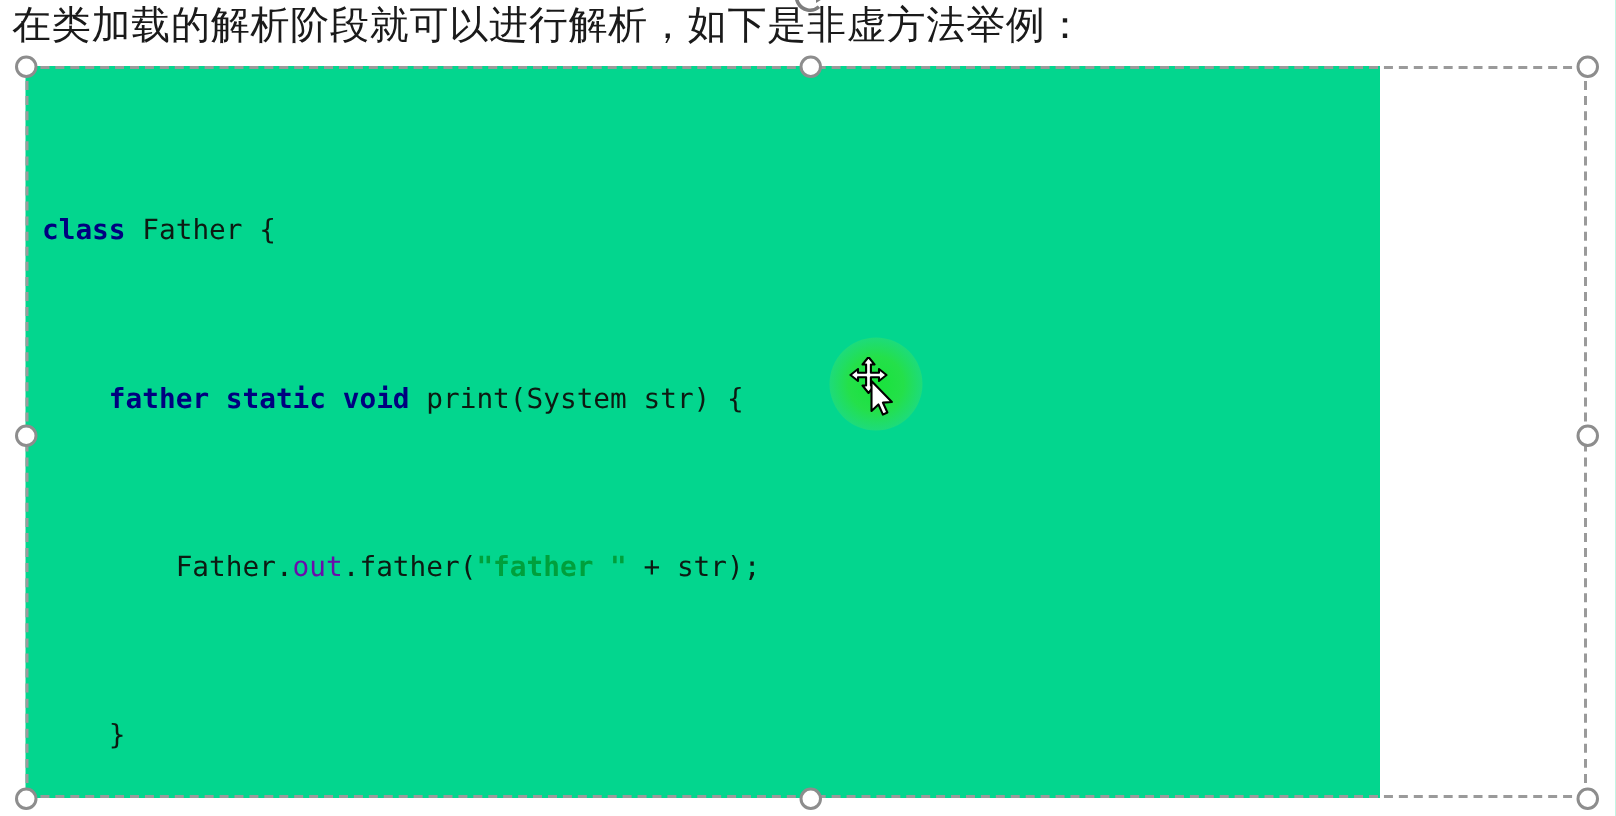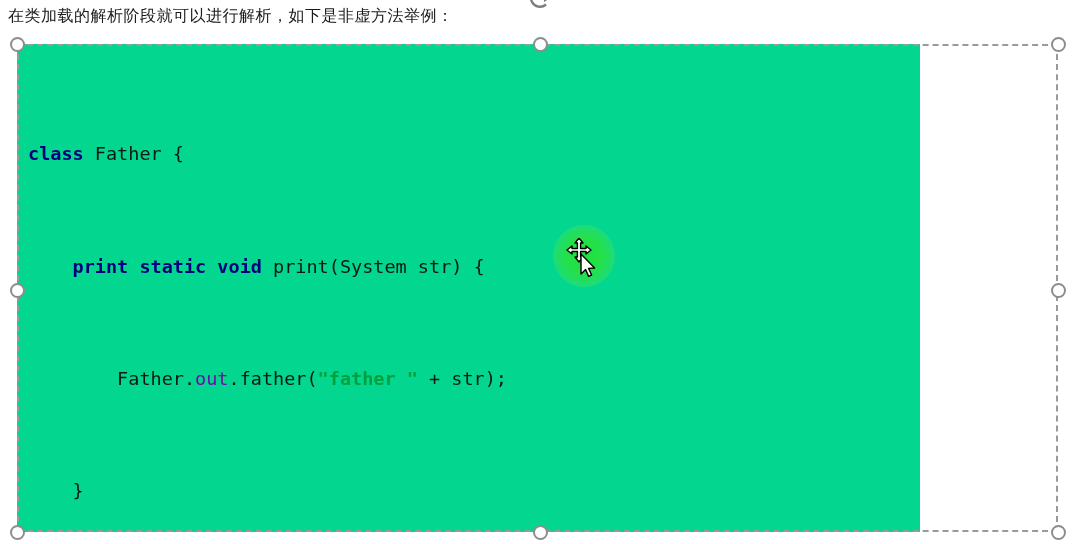--- a/index.html
+++ b/index.html
@@ -17,21 +17,21 @@
 
   
   #slide-caption {
     position: absolute;
     left: 8px;
     top: 2px;
     width: 1040px;
     height: 30px;
     line-height: 28px;
     font-family: Liberation Sans, sans-serif;
-    font-size: 16px;
+    font-size: 26px;
     color: #1a1a1a;
     white-space: nowrap;
     letter-spacing: 0.5px;
   }
 
   
   #code-object {
     position: absolute;
     left: 17px;
     top: 44px;
@@ -123,21 +123,21 @@
 <body>
 
 <div id="slide-caption">在类加载的解析阶段就可以进行解析，如下是非虚方法举例：</div>
 
 <div id="code-object">
 
   <div id="code-block" style="position:absolute;left:11px;top:12px;">
 
     <span class="ln"><span class="kw">class</span><span class="pl"> Father {</span></span>
 
-    <span class="ln"><span class="pl">    </span><span class="kw">print static void</span><span class="pl"> print(System str) {</span></span>
+    <span class="ln"><span class="pl">    </span><span class="kw">father static void</span><span class="pl"> print(System str) {</span></span>
 
     <span class="ln"><span class="pl">        </span><span class="pl">Father.</span><span class="fld">out</span><span class="pl">.father(</span><span class="str">"father "</span><span class="pl"> + str);</span></span>
 
     <span class="ln"><span class="pl">    </span><span class="pl">}</span></span>
 
     
 
     
 
     

